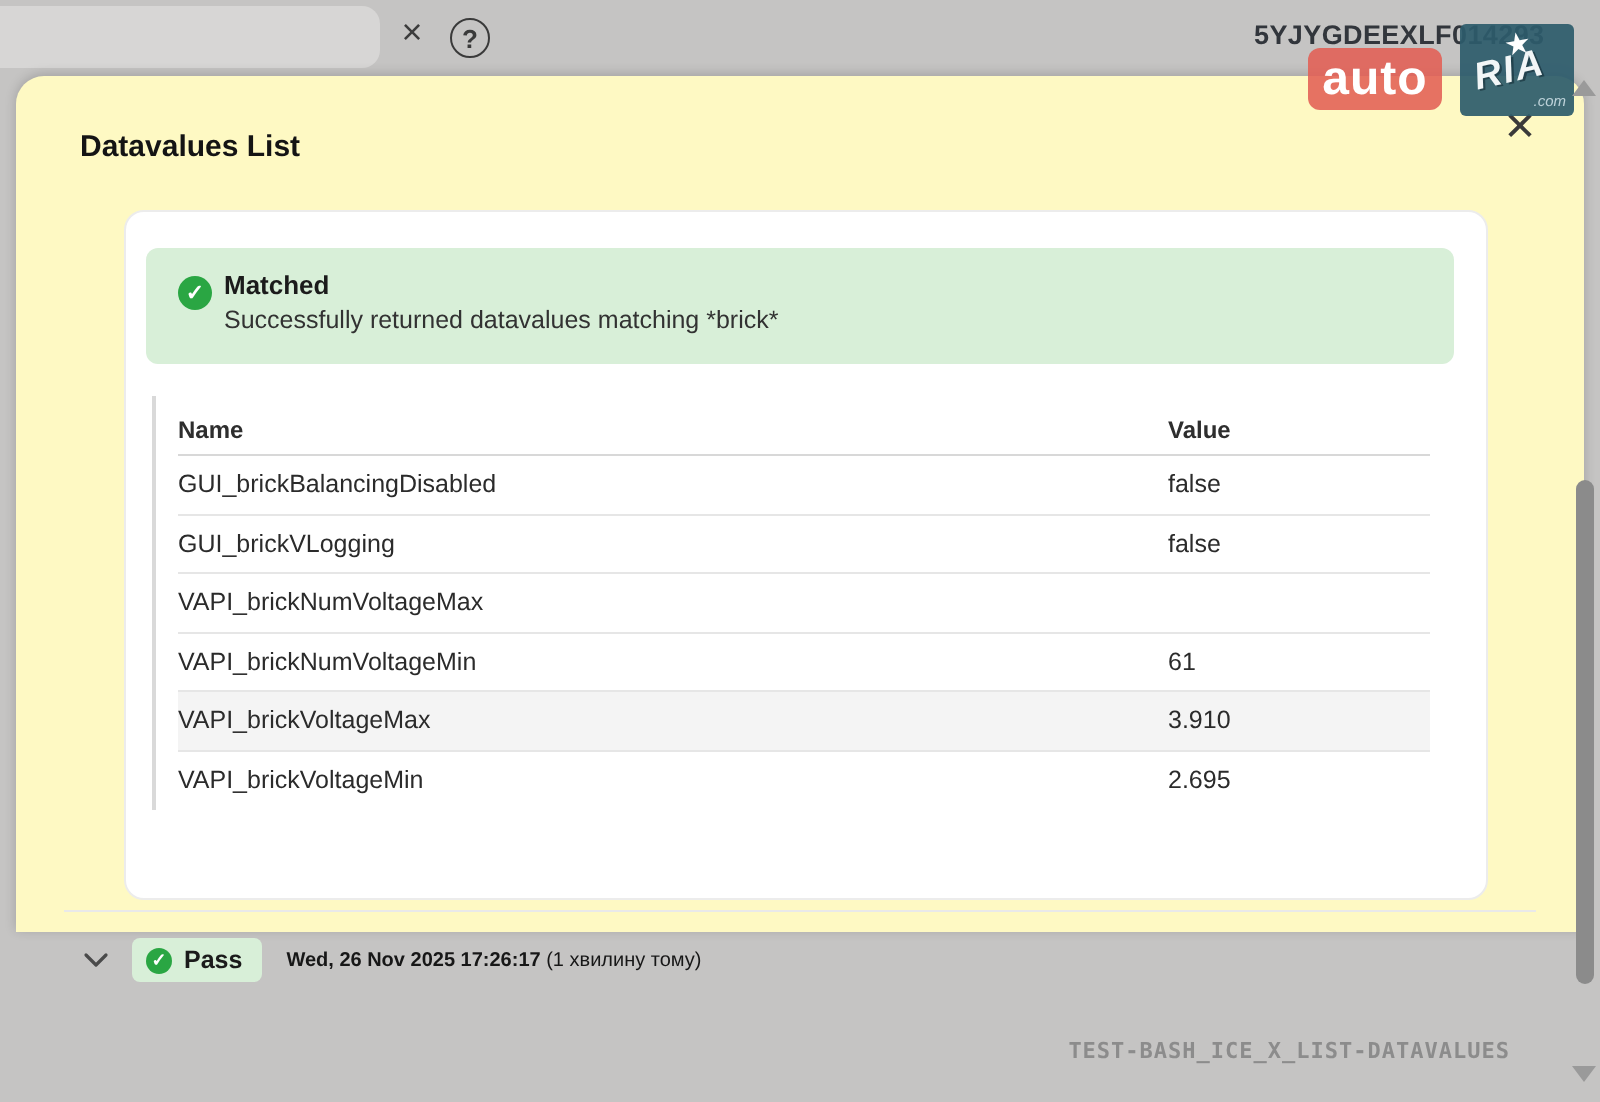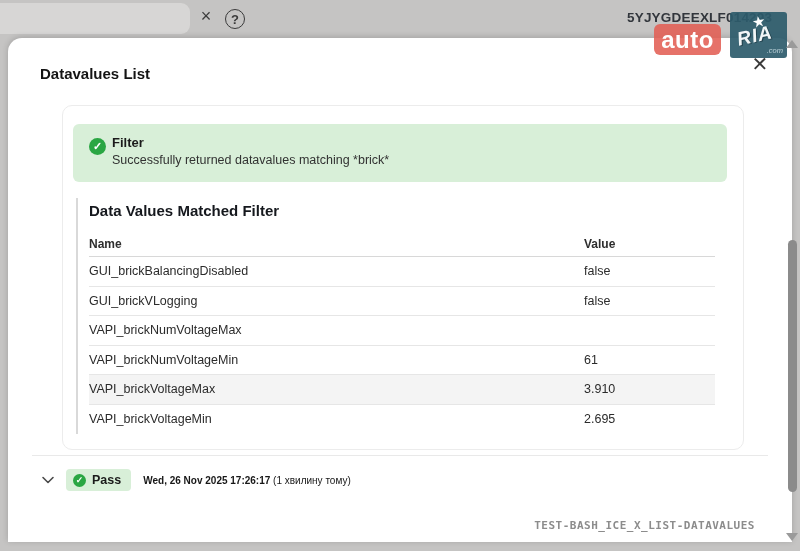--- a/index.html
+++ b/index.html
@@ -19,21 +19,21 @@
   .vin { position:absolute; left:627px; top:10px; font-family:"Liberation Sans", sans-serif; font-weight:bold; font-size:13.5px; letter-spacing:0.2px; color:#32363c; }
 
   
   .wm-auto { position:absolute; left:654px; top:24px; width:67px; height:31px; background:rgba(227,94,84,0.88); border-radius:6px; z-index:60; display:flex; align-items:center; justify-content:center; color:#fff; font-weight:bold; font-size:24px; letter-spacing:0.5px; }
   .wm-ria { position:absolute; left:730px; top:12px; width:57px; height:46px; background:rgba(45,91,107,0.92); border-radius:3px; z-index:60; overflow:hidden; }
   .wm-ria .ria-star { position:absolute; top:1px; left:22px; color:#fff; font-size:15px; transform:rotate(-10deg); }
   .wm-ria .ria-text { position:absolute; top:13px; left:7px; color:#f2f6f7; font-weight:bold; font-style:italic; font-size:19px; transform:rotate(-13deg); letter-spacing:1px; text-shadow:1px 1px 0 rgba(20,45,55,0.6); }
   .wm-ria .ria-dom { position:absolute; bottom:3px; right:4px; color:#bdd2d9; font-size:7.5px; font-style:italic; }
 
   
-  .modal { position:absolute; left:8px; top:38px; width:784px; height:504px; background:#ffffff; border-radius:14px 14px 0 0; box-shadow:0 -1px 6px rgba(0,0,0,0.18); }
+  .modal { position:absolute; left:8px; top:38px; width:784px; height:428px; background:#fef9c3; border-radius:14px 14px 0 0; box-shadow:0 -1px 6px rgba(0,0,0,0.18); }
   .modal-title { position:absolute; left:32px; top:27px; font-size:15px; font-weight:bold; color:#141414; }
   .modal-close { position:absolute; left:741px; top:15px; font-size:20px; color:#3a3a3a; width:22px; height:22px; text-align:center; line-height:22px; cursor:default; }
 
   
   .card { position:absolute; left:54px; top:67px; width:682px; height:345px; border:1px solid #ececec; border-radius:10px; background:#fff; }
   .banner { margin:18px 16px 0 10px; height:58px; background:#d8efd8; border-radius:6px; position:relative; }
   .banner-icon { position:absolute; left:16px; top:14px; width:17px; height:17px; background:#2aa643; border-radius:50%; color:#fff; font-size:11px; font-weight:bold; display:flex; align-items:center; justify-content:center; }
   .banner-status { position:absolute; left:39px; top:11px; font-size:13px; font-weight:bold; color:#1b1b1b; }
   .banner-msg { position:absolute; left:39px; top:29px; font-size:12.5px; color:#323232; }
 
@@ -83,26 +83,25 @@
   <span class="ria-dom">.com</span>
 </div>
 
 <div class="modal">
   <div class="modal-title">Datavalues List</div>
   <div class="modal-close">✕</div>
 
   <div class="card">
     <div class="banner">
       <div class="banner-icon">✓</div>
-      <div class="banner-status">Filter</div>
+      <div class="banner-status">Matched</div>
       <div class="banner-msg">Successfully returned datavalues matching *brick*</div>
     </div>
 
     <div class="section">
-      <div class="section-heading">Data Values Matched Filter</div>
       <div class="dv-table">
         <div class="t-head">
           <div class="c-name">Name</div>
           <div class="c-value">Value</div>
         </div>
 
       <div class="t-row">
           <div class="c-name">GUI_brickBalancingDisabled</div>
           <div class="c-value">false</div>
         </div>

